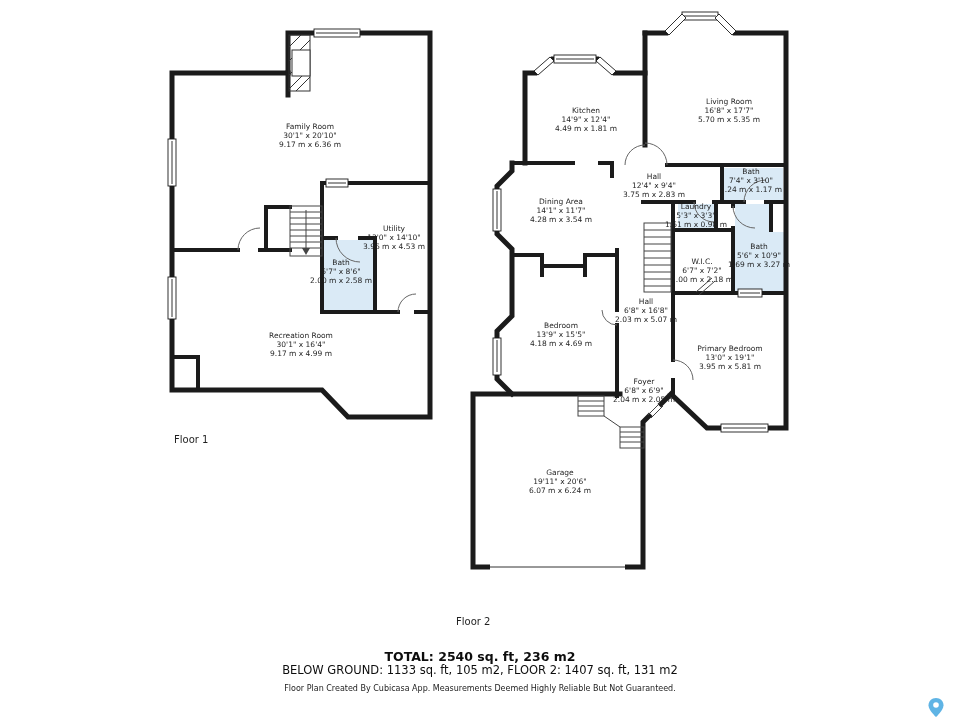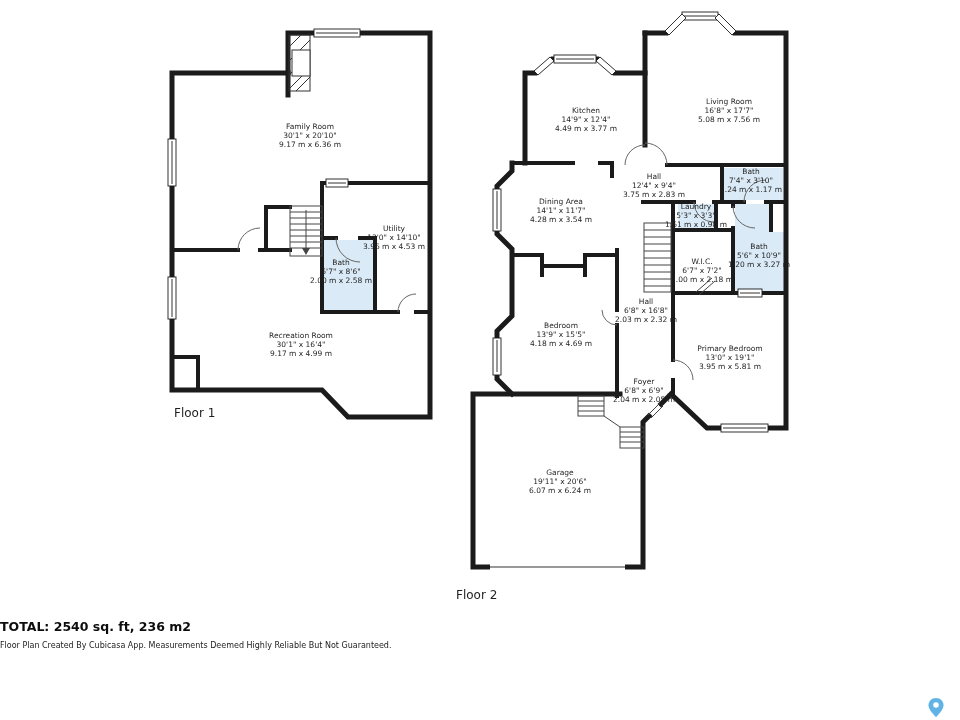--- a/index.html
+++ b/index.html
@@ -2,22 +2,22 @@
 <html><head>
 <meta charset="utf-8">
 <style>
   html,body{margin:0;padding:0;background:#ffffff;}
   #canvas{position:relative;width:960px;height:720px;background:#ffffff;overflow:hidden;
           font-family:"DejaVu Sans", sans-serif;}
   svg{position:absolute;left:0;top:0;}
   .room-label{position:absolute;transform:translate(-50%,-50%);text-align:center;
               color:#1f1f1f;font-size:7.5px;line-height:9px;white-space:nowrap;}
   .room-label .rn{font-size:7.5px;}
-  .floor-label{position:absolute;font-size:12px;color:#1f1f1f;}
-  .footer{position:absolute;left:0;right:0;top:620px;text-align:left;color:#0d0d0d;}
+  .floor-label{position:absolute;font-size:10px;color:#1f1f1f;margin-top:28px;}
+  .footer{position:absolute;left:0;right:0;top:650px;text-align:center;color:#0d0d0d;}
   .footer .total{font-weight:bold;font-size:12.5px;line-height:14px;}
   .footer .line{font-size:11.5px;line-height:13px;}
   .footer .disc{font-size:8px;line-height:10px;margin-top:7px;color:#222;}
   .pin{position:absolute;left:926px;top:697px;}
 </style>
 </head>
 <body>
 
 <div id="canvas">
 
@@ -166,26 +166,26 @@
   </div>
   <div class="room-label" style="left:301px;top:344px">
     <div class="rn">Recreation Room</div>
     <div class="rd">30'1" x 16'4"</div>
     <div class="rd">9.17 m x 4.99 m</div>
   </div>
 
   <div class="room-label" style="left:586px;top:119px">
     <div class="rn">Kitchen</div>
     <div class="rd">14'9" x 12'4"</div>
-    <div class="rd">4.49 m x 3.77 m</div>
+    <div class="rd">4.49 m x 1.81 m</div>
   </div>
   <div class="room-label" style="left:729px;top:110px">
     <div class="rn">Living Room</div>
     <div class="rd">16'8" x 17'7"</div>
-    <div class="rd">5.08 m x 7.56 m</div>
+    <div class="rd">5.70 m x 5.35 m</div>
   </div>
   <div class="room-label" style="left:654px;top:185px">
     <div class="rn">Hall</div>
     <div class="rd">12'4" x 9'4"</div>
     <div class="rd">3.75 m x 2.83 m</div>
   </div>
   <div class="room-label" style="left:751px;top:180px">
     <div class="rn">Bath</div>
     <div class="rd">7'4" x 3'10"</div>
     <div class="rd">2.24 m x 1.17 m</div>
@@ -201,31 +201,31 @@
     <div class="rd">4.28 m x 3.54 m</div>
   </div>
   <div class="room-label" style="left:702px;top:270px">
     <div class="rn">W.I.C.</div>
     <div class="rd">6'7" x 7'2"</div>
     <div class="rd">2.00 m x 2.18 m</div>
   </div>
   <div class="room-label" style="left:759px;top:255px">
     <div class="rn">Bath</div>
     <div class="rd">5'6" x 10'9"</div>
-    <div class="rd">1.20 m x 3.27 m</div>
+    <div class="rd">1.69 m x 3.27 m</div>
   </div>
   <div class="room-label" style="left:561px;top:334px">
     <div class="rn">Bedroom</div>
     <div class="rd">13'9" x 15'5"</div>
     <div class="rd">4.18 m x 4.69 m</div>
   </div>
   <div class="room-label" style="left:646px;top:310px">
     <div class="rn">Hall</div>
     <div class="rd">6'8" x 16'8"</div>
-    <div class="rd">2.03 m x 2.32 m</div>
+    <div class="rd">2.03 m x 5.07 m</div>
   </div>
   <div class="room-label" style="left:730px;top:357px">
     <div class="rn">Primary Bedroom</div>
     <div class="rd">13'0" x 19'1"</div>
     <div class="rd">3.95 m x 5.81 m</div>
   </div>
   <div class="room-label" style="left:644px;top:390px">
     <div class="rn">Foyer</div>
     <div class="rd">6'8" x 6'9"</div>
     <div class="rd">2.04 m x 2.05 m</div>
@@ -234,20 +234,21 @@
     <div class="rn">Garage</div>
     <div class="rd">19'11" x 20'6"</div>
     <div class="rd">6.07 m x 6.24 m</div>
   </div>
 
   <div class="floor-label" style="left:174px;top:406px">Floor 1</div>
   <div class="floor-label" style="left:456px;top:588px">Floor 2</div>
 
   <div class="footer">
     <div class="total">TOTAL: 2540 sq. ft, 236 m2</div>
+    <div class="line">BELOW GROUND: 1133 sq. ft, 105 m2, FLOOR 2: 1407 sq. ft, 131 m2</div>
     <div class="disc">Floor Plan Created By Cubicasa App. Measurements Deemed Highly Reliable But Not Guaranteed.</div>
   </div>
 
   <svg class="pin" width="20" height="22" viewBox="0 0 20 22">
     <path d="M10,1 c-4.4,0 -7.5,3.2 -7.5,7.2 c0,4.9 7.5,11.8 7.5,11.8 c0,0 7.5,-6.9 7.5,-11.8 c0,-4 -3.1,-7.2 -7.5,-7.2 z" fill="#5FB4E5"></path>
     <circle cx="10" cy="8" r="2.8" fill="#ffffff"></circle>
   </svg>
 
 </div>
 

